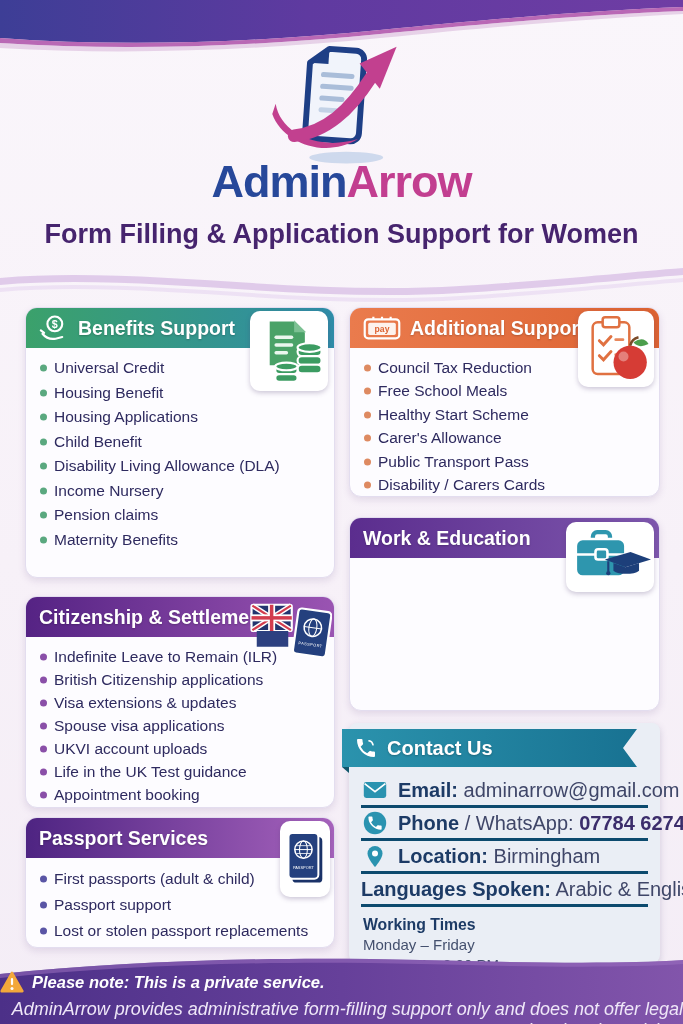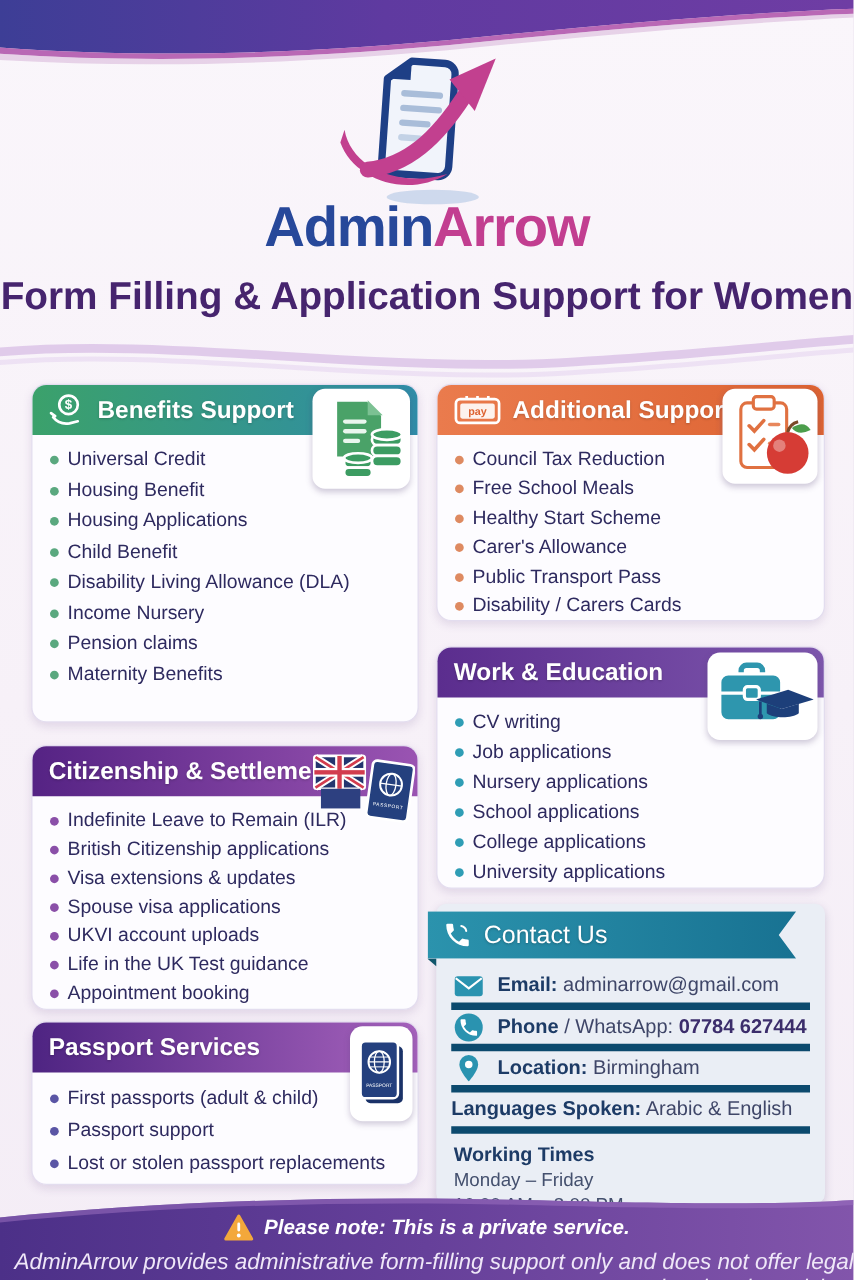--- a/index.html
+++ b/index.html
@@ -7,21 +7,21 @@
 .page{position:relative;width:683px;height:1024px;overflow:hidden;
   background:linear-gradient(180deg,#faf6fb 0%,#f7f1f8 55%,#f4edf6 100%)}
 svg{display:block}
 .abs{position:absolute}
 .top-wave{top:0;left:0;width:683px;height:72px}
 .logo{top:40px;left:50%;transform:translateX(-50%);width:178px;height:126px}
 .logo svg{width:100%;height:100%}
 .brand{top:156px;width:100%;text-align:center;font-size:45px;font-weight:bold;letter-spacing:-1px}
 .brand .admin{color:#27489a}
 .brand .arrow{color:#c23e90}
-.subtitle{top:219px;width:100%;text-align:center;font-size:31px;font-weight:bold;color:#46246e}
+.subtitle{top:219px;width:100%;text-align:center;font-size:27px;font-weight:bold;color:#46246e}
 .mid-wave{top:262px;left:0;width:683px;height:46px}
 
 .card{position:absolute;background:#fdfcff;border-radius:12px;border:1px solid #e3ddef;
   box-shadow:0 3px 7px rgba(120,90,150,.16)}
 .card-header{position:relative;height:40px;border-radius:11px 11px 0 0;display:flex;align-items:center;
   gap:9px;padding:0 13px;color:#fff}
 .card-header h2{font-size:19.5px;font-weight:bold;text-shadow:0 1px 2px rgba(0,0,0,.22);white-space:nowrap}
 .benefits-h{background:linear-gradient(90deg,#3ba16b,#2f8ca8)}
 .additional-h{background:linear-gradient(90deg,#ea7b4d,#dd6332)}
 .citizenship-h{background:linear-gradient(90deg,#552384,#9a54b2)}
@@ -32,34 +32,34 @@
   padding-left:16px;font-size:15.5px;color:#2e2a5f;white-space:nowrap}
 .items li::before{content:"";position:absolute;left:2px;top:50%;transform:translateY(-50%);
   width:7px;height:7px;border-radius:50%;background:var(--b,#888)}
 .corner-icon{position:absolute;border-radius:10px}
 .tile{background:#fff;box-shadow:0 2px 5px rgba(80,60,110,.28);padding:3px}
 
 .contact-card{background:#eaeef5;border:none;border-radius:8px;box-shadow:0 3px 7px rgba(100,90,140,.25)}
 .contact-banner{position:absolute;top:6px;left:-7px;width:calc(100% - 16px);height:38px;
   background:linear-gradient(90deg,#2b93ad,#187292);display:flex;align-items:center;gap:9px;
   padding:0 12px;color:#fff;clip-path:polygon(0 0,100% 0,calc(100% - 14px) 50%,100% 100%,0 100%)}
-.contact-banner h2{font-size:20px;font-weight:normal;text-shadow:0 1px 2px rgba(0,0,0,.25)}
+.contact-banner h2{font-size:20px;font-weight:bold;text-shadow:0 1px 2px rgba(0,0,0,.25)}
 .banner-fold{position:absolute;top:44px;left:-7px;width:0;height:0;
   border-top:6px solid #10566b;border-left:7px solid transparent}
 .contact-rows{padding:52px 12px 0 12px}
-.crow{display:flex;align-items:center;gap:10px;height:33px;border-bottom:6px solid #0c4a6e;
-  font-size:16px;color:#3f4668;white-space:nowrap}
+.crow{display:flex;align-items:center;gap:10px;height:33px;border-bottom:3px solid #0c4a6e;
+  font-size:20px;color:#3f4668;white-space:nowrap}
 .crow b{color:#1d3b66}
 .crow .num{font-weight:bold;color:#3b2d6b}
 .cicon{width:27px;display:flex;justify-content:center;flex-shrink:0}
 .working{padding:7px 2px 0 2px;font-size:15px;color:#44506e;line-height:19.5px}
 .working b{display:block;font-size:15.8px;color:#1d3b66;line-height:21px}
 
 .footer-wave{left:0;bottom:0;width:683px;height:72px}
-.footer-note{top:971px;width:100%;display:flex;justify-content:center;align-items:center;gap:8px;
+.footer-note{top:971px;width:100%;display:flex;justify-content:flex-start;align-items:center;gap:8px;
   color:#fff;font-size:16.5px;font-style:italic;font-weight:bold}
 .footer-disclaimer{top:999px;width:100%;text-align:right;color:#efe7f8;font-size:18px;font-style:italic}
 </style>
 </head>
 <body>
 
 <div class="page">
 
   <svg class="abs top-wave" viewBox="0 0 683 72" preserveAspectRatio="none">
     <defs>
@@ -221,28 +221,20 @@
         <path d="M28,18 v-5 a5,5 0 0 1 5,-5 h10 a5,5 0 0 1 5,5 v5" fill="none" stroke="#2e96ae" stroke-width="5"></path>
         <rect x="8" y="16" width="58" height="44" rx="8" fill="#2e96ae" stroke="#fff" stroke-width="3"></rect>
         <path d="M8,34 H31 M45,34 H66" stroke="#fff" stroke-width="3"></path>
         <rect x="31" y="28" width="14" height="12" rx="3" fill="#2e96ae" stroke="#fff" stroke-width="3"></rect>
         <polygon points="42,40 72,31 96,40 66,49" fill="#1d3f7a"></polygon>
         <path d="M52,44 v9 c6,5 24,5 30,0 v-9 l-16,5 z" fill="#1d3f7a"></path>
         <path d="M46,42 v12" stroke="#1d3f7a" stroke-width="2.5"></path>
         <circle cx="46" cy="56" r="2.5" fill="#1d3f7a"></circle>
       </svg>
     </div>
-    <ul class="items" style="--lh:24px;--b:#2f9db5">
-        <li>CV writing</li>
-        <li>Job applications</li>
-        <li>Nursery applications</li>
-        <li>School applications</li>
-        <li>College applications</li>
-        <li>University applications</li>
-      </ul>
   </section>
 
   <section class="card" style="left:25px;top:817px;width:310px;height:131px">
     <header class="card-header passport-h">
       <h2>Passport Services</h2>
     </header>
     <div class="corner-icon tile" style="top:3px;right:4px">
       <svg width="44" height="70" viewBox="0 0 56 80">
         <rect x="12" y="12" width="38" height="58" rx="5" fill="#1a3268"></rect>
         <rect x="7" y="7" width="38" height="58" rx="5" fill="#24407e" stroke="#fff" stroke-width="2.5"></rect>

